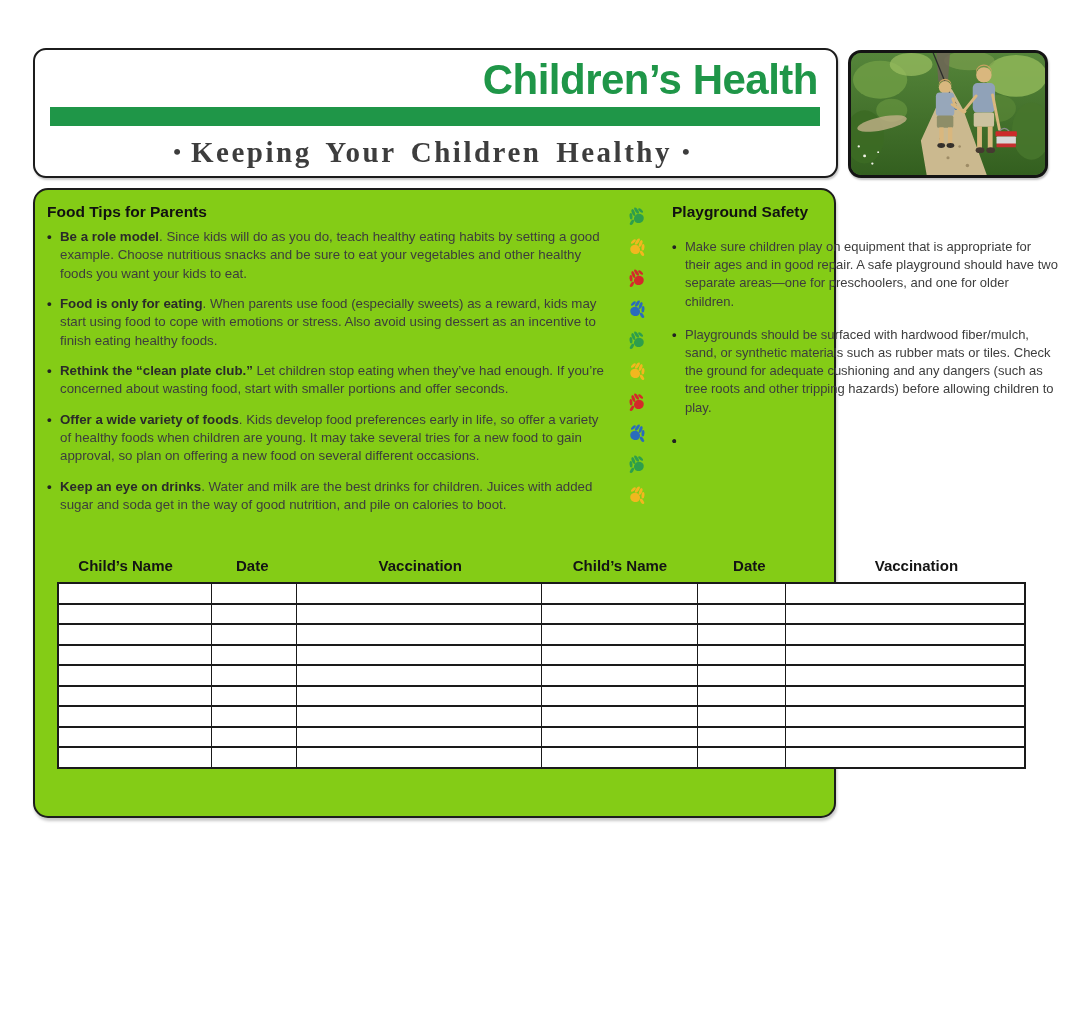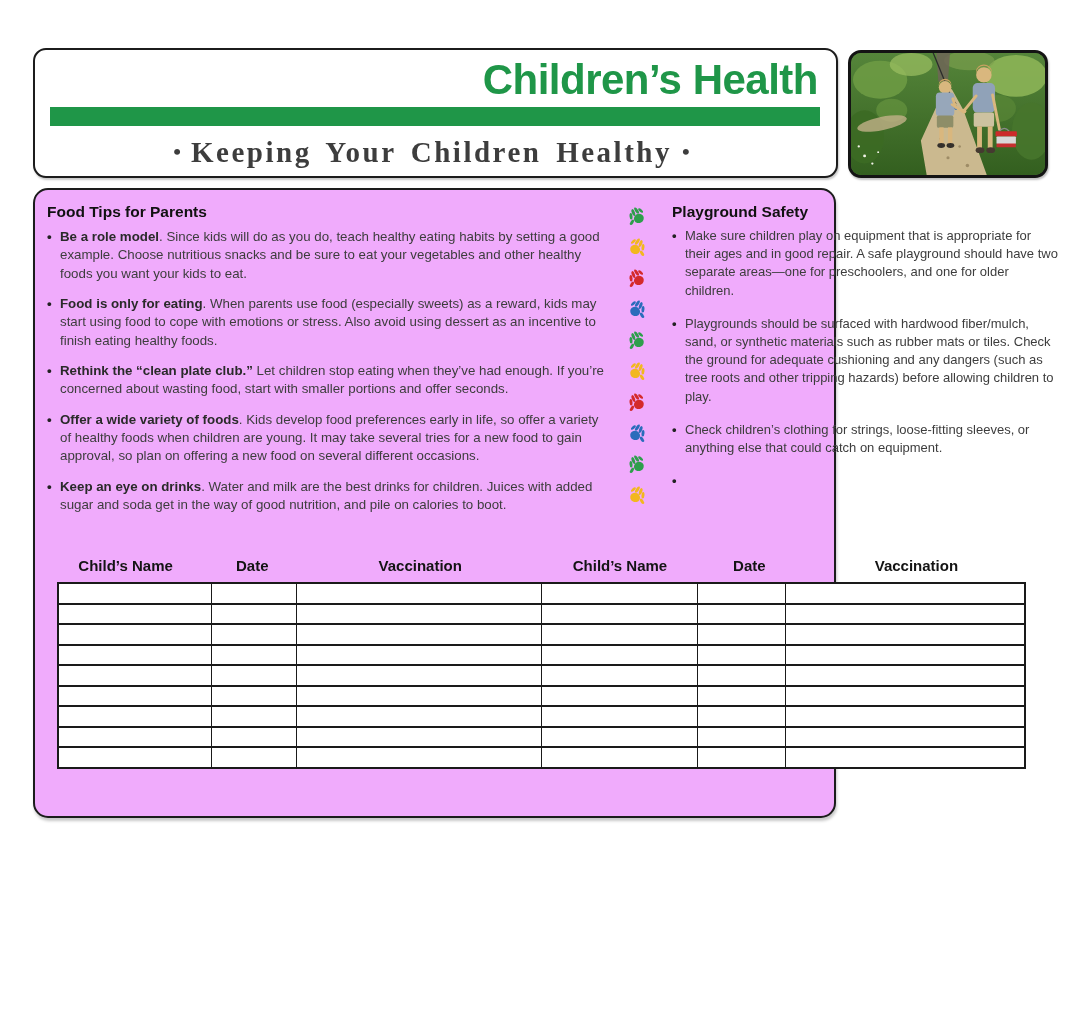--- a/index.html
+++ b/index.html
@@ -21,38 +21,38 @@
   .page-subtitle .dot { font-size:22px; vertical-align:3px; letter-spacing:0; padding:0 10px; }
 
   
   .photo-frame { position:absolute; left:848px; top:50px; width:200px; height:128px;
     border:3px solid #141414; border-radius:13px; overflow:hidden; background:#4e7d33;
     box-shadow:1px 2px 2px rgba(0,0,0,.25); }
   .photo-frame svg { display:block; width:100%; height:100%; }
 
   
   .content-card { position:absolute; left:33px; top:188px; width:803px; height:630px;
-    border:2px solid #1c1c1c; border-radius:15px; background:#f0abfc;
+    border:2px solid #1c1c1c; border-radius:15px; background:#84cc16;
     box-shadow:1px 3px 3px rgba(0,0,0,.22); }
 
   .section-heading { font-size:15.5px; font-weight:bold; color:#111; margin-bottom:7px; }
 
   .food-tips { position:absolute; left:12px; top:13px; width:560px; }
   .tip { position:relative; padding-left:13px; font-size:13.3px; line-height:1.38;
     color:var(--body); margin-bottom:12px; }
   .tip .marker { position:absolute; left:0; top:0; color:#222; font-weight:bold; }
   .tip b { color:#2a2a2a; }
 
   .hand-column { position:absolute; left:580px; top:13px; width:44px;
     display:flex; flex-direction:column; align-items:center; gap:7px; }
   .hand { width:24px; height:24px; }
   .hand.flip { transform:scaleX(-1); }
 
   .playground { position:absolute; left:637px; top:13px; width:388px; }
-  .playground .section-heading { margin-bottom:6px; }
+  .playground .section-heading { margin-bottom:17px; }
   .pg-item { position:relative; padding-left:13px; font-size:13px; line-height:1.4;
     color:var(--body); margin-bottom:15px; }
   .pg-item .marker { position:absolute; left:0; top:0; color:#222; font-weight:bold; }
 
   .vacc-title { position:absolute; left:22px; top:334px; width:967px; text-align:center;
     font-family:"Liberation Serif","DejaVu Serif",serif; font-weight:bold; font-size:21px;
     color:#3c3c44; letter-spacing:3px; word-spacing:5px; }
   .vacc-title .dot { font-size:17px; vertical-align:2px; letter-spacing:0; padding:0 8px; }
 
   .vacc-headers { position:absolute; left:22px; top:367px; width:967px; display:flex;gap:20px; }
@@ -208,21 +208,21 @@
         </svg>
       <svg class="hand flip" fill="#F2B71F">
           <use href="#handshape"></use>
         </svg>
     </div>
 
     <div class="playground">
       <div class="section-heading">Playground Safety</div>
       <div class="pg-item"><span class="marker">•</span><span>Make sure children play on equipment that is appropriate for their ages and in good repair. A safe playground should have two separate areas—one for preschoolers, and one for older children.</span></div>
       <div class="pg-item"><span class="marker">•</span><span>Playgrounds should be surfaced with hardwood fiber/mulch, sand, or synthetic materials such as rubber mats or tiles. Check the ground for adequate cushioning and any dangers (such as tree roots and other tripping hazards) before allowing children to play.</span></div>
-      <div class="pg-item"><span class="marker">•</span><span>Check children’s clothing for strings, loose-fitting sleeves, or anything else that could catch on equipment.</span></div>
+      <div class="pg-item"><span class="marker">•</span></div>
       <div class="pg-item"><span class="marker">•</span></div>
     </div>
 
 
     <div class="vacc-headers">
       <span>Child’s Name</span>
       <span>Date</span>
       <span>Vaccination</span>
       <span>Child’s Name</span>
       <span>Date</span>

